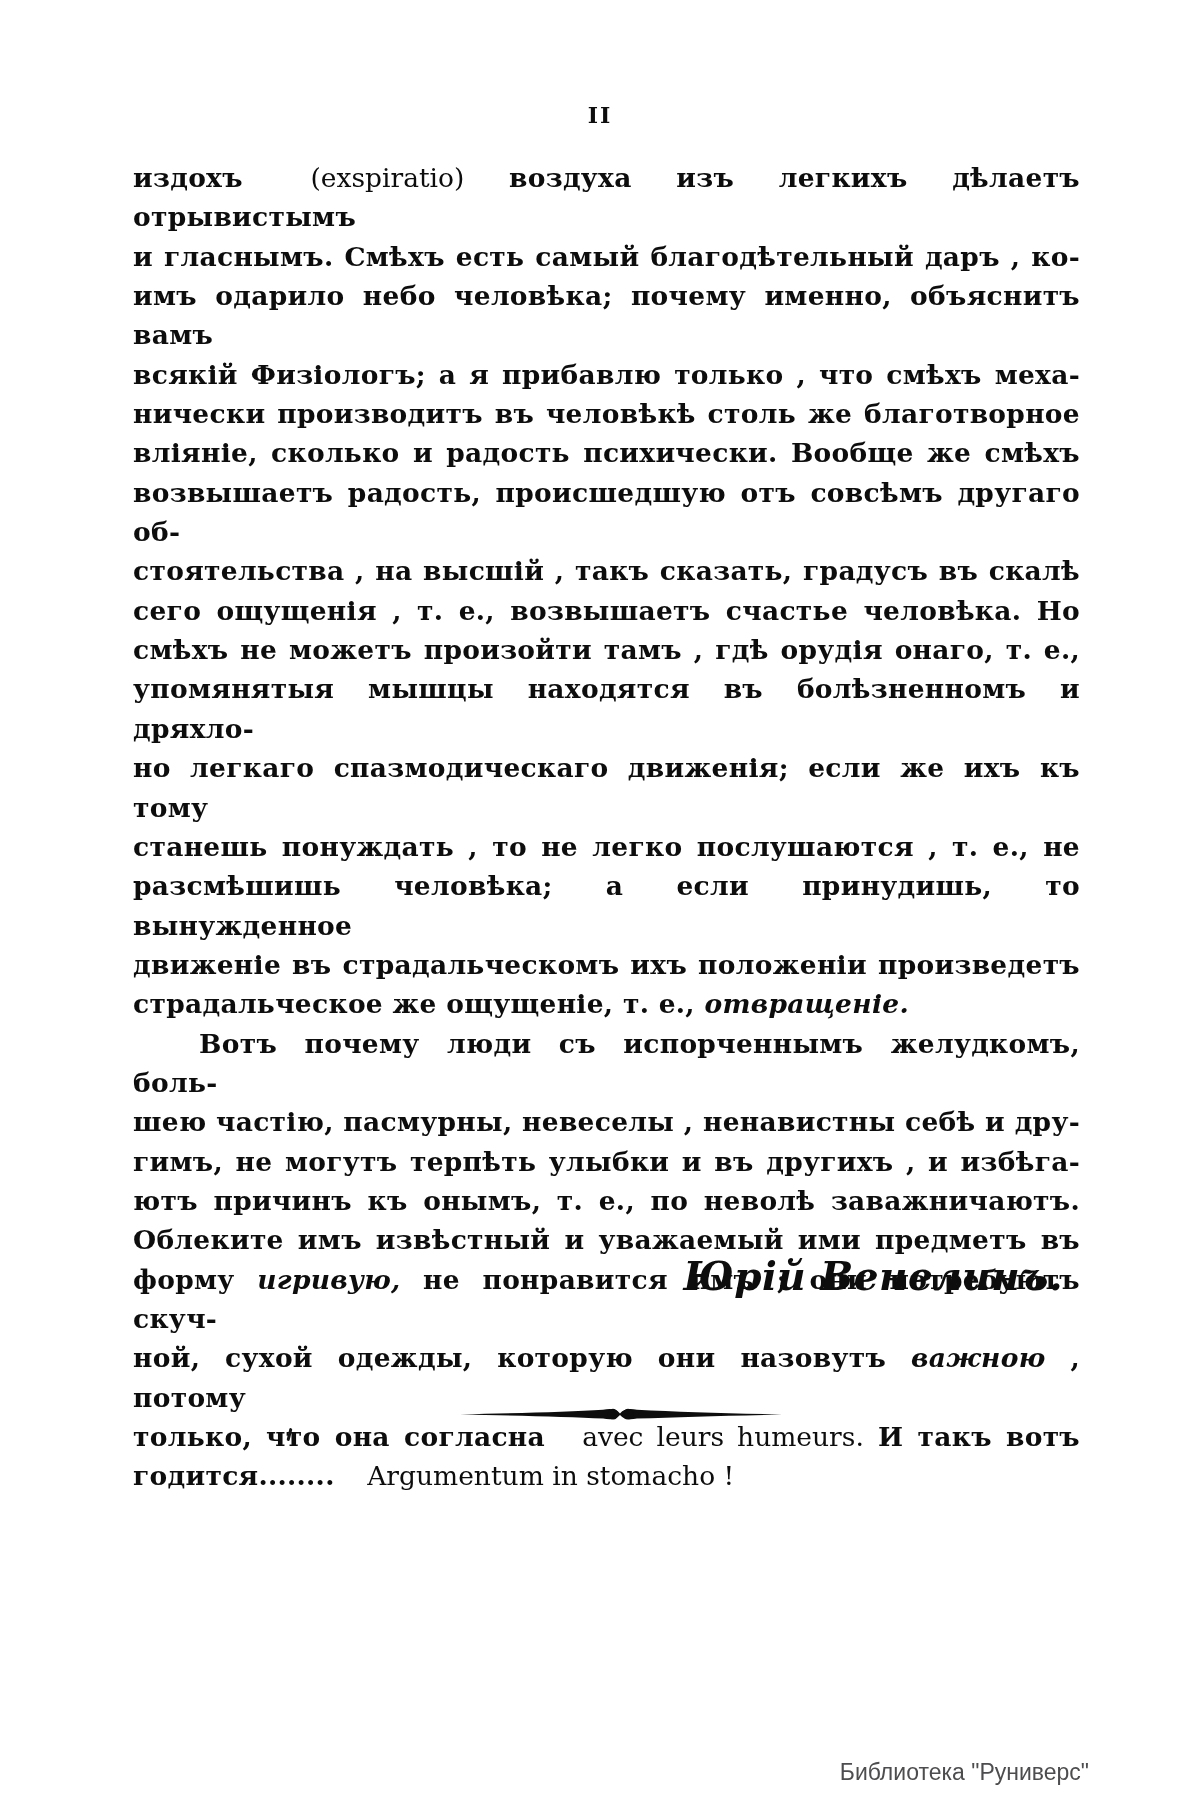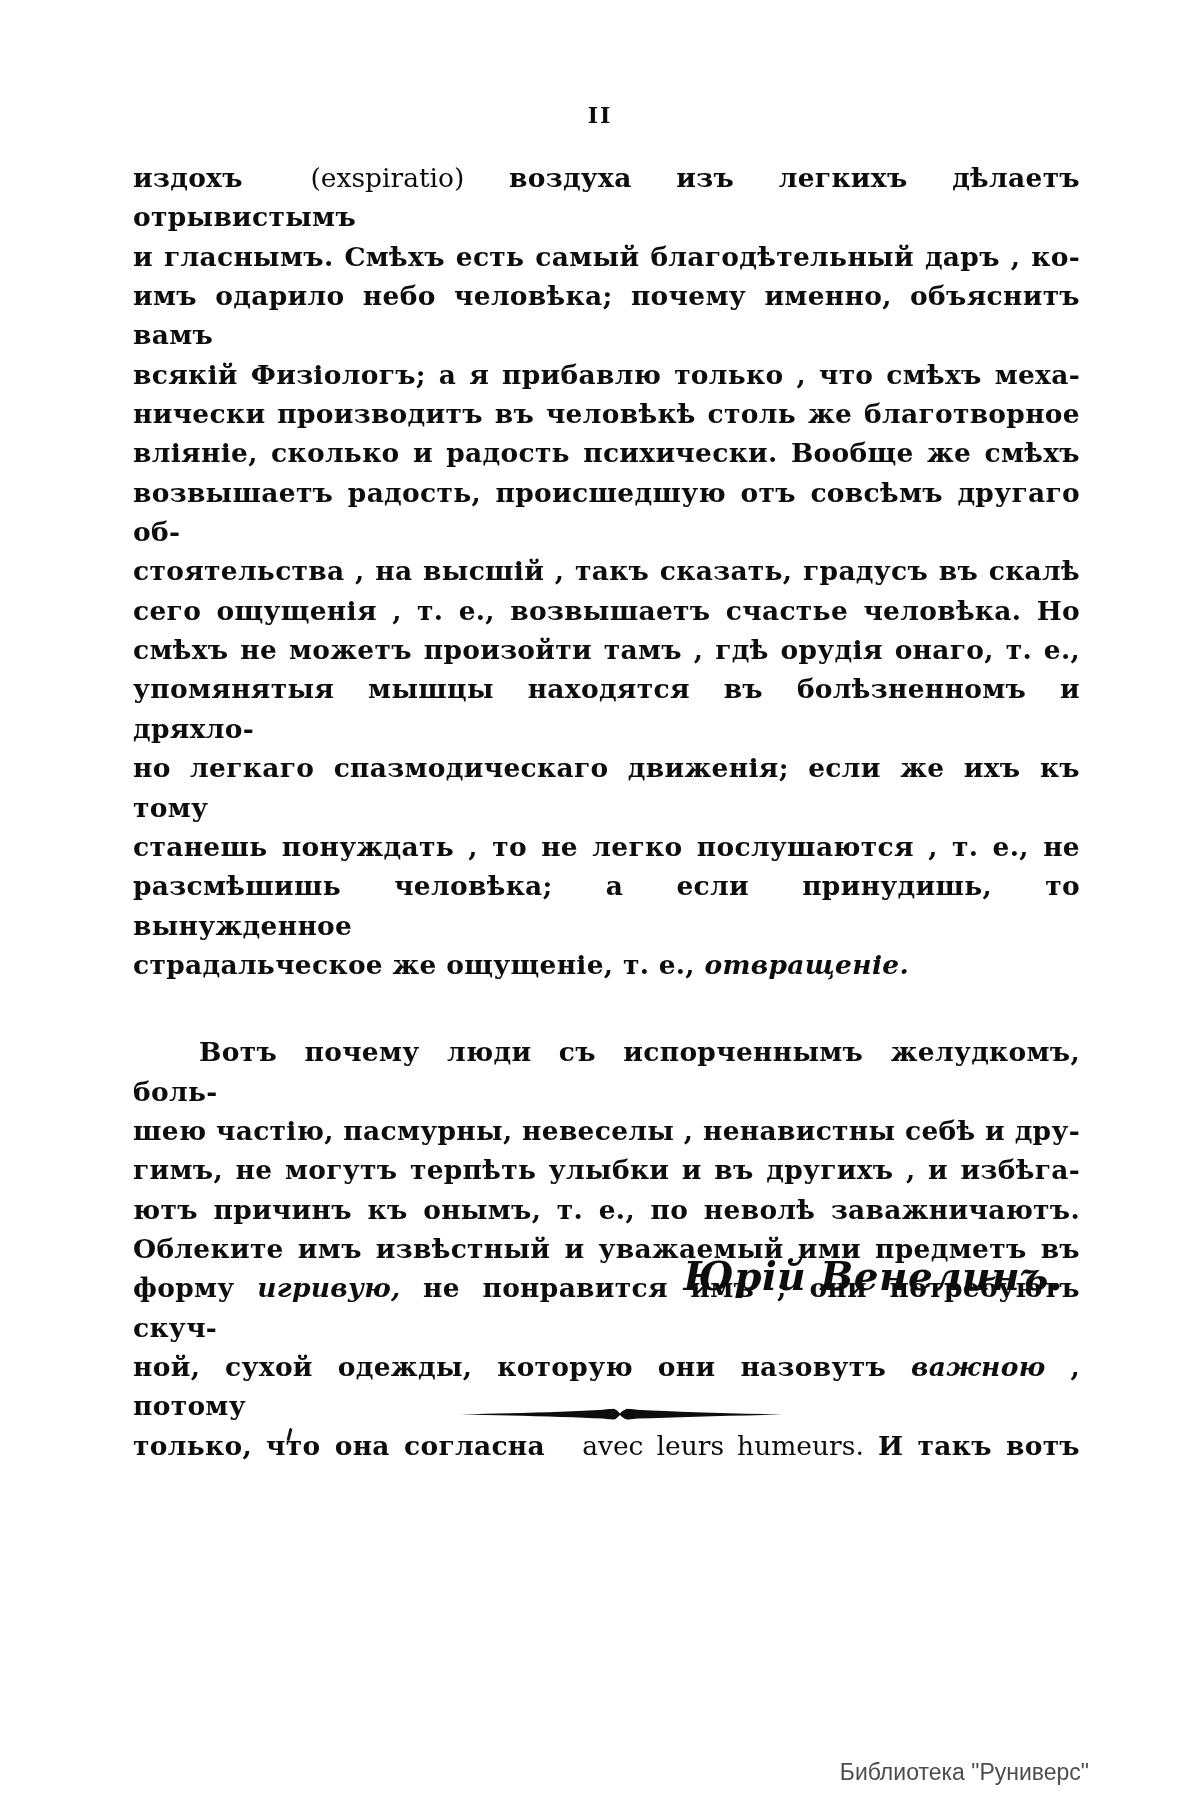--- a/index.html
+++ b/index.html
@@ -10,21 +10,21 @@
   .page-number {
     position:absolute; top:102px; left:0; width:100%;
     text-align:center; font-size:22px; font-weight:700; letter-spacing:2px;
   }
   .text-block {
     position:absolute; left:133px; top:158px; width:947px;
     font-size:26.5px; font-weight:700; line-height:39.35px; letter-spacing:0.3px;
   }
   .line { text-align:justify; text-align-last:justify; }
   .line.last { text-align-last:left; }
-  .line.indent { text-indent:66px;margin-top:48px; }
+  .line.indent { text-indent:66px; }
   .lat { font-weight:400; letter-spacing:0;margin-left:23px; }
   .it  { font-style:italic; }
   .signature {
     position:absolute; top:1253px; right:137px;
     font-size:39px; font-weight:700; font-style:italic; letter-spacing:0.5px;
   }
   .divider { position:absolute; top:1406px; left:460px; width:322px; height:16px; }
   .speck {
     position:absolute; top:1428px; left:288px; width:3px; height:13px;
     background:#151515; border-radius:2px; transform:rotate(14deg);
@@ -50,29 +50,31 @@
       <div class="line"><span>нически производитъ въ человѣкѣ столь же благотворное</span></div>
       <div class="line"><span>вліяніе, сколько и радость психически. Вообще же смѣхъ</span></div>
       <div class="line"><span>возвышаетъ радость, происшедшую отъ совсѣмъ другаго об-</span></div>
       <div class="line"><span>стоятельства , на высшій , такъ сказать, градусъ въ скалѣ</span></div>
       <div class="line"><span>сего ощущенія , т. е., возвышаетъ счастье человѣка. Но</span></div>
       <div class="line"><span>смѣхъ не можетъ произойти тамъ , гдѣ орудія онаго, т. е.,</span></div>
       <div class="line"><span>упомянятыя мышцы находятся въ болѣзненномъ и дряхло-</span></div>
       <div class="line"><span>но легкаго спазмодическаго движенія; если же ихъ къ тому</span></div>
       <div class="line"><span>станешь понуждать , то не легко послушаются , т. е., не</span></div>
       <div class="line"><span>разсмѣшишь человѣка; а если принудишь, то вынужденное</span></div>
+      <div class="line"><span>движеніе въ страдальческомъ ихъ положеніи произведетъ</span></div>
       <div class="line last"><span>страдальческое же ощущеніе, т. е., </span><span class="it">отвращеніе.</span></div>
       <div class="line indent"><span>Вотъ почему люди съ испорченнымъ желудкомъ, боль-</span></div>
       <div class="line"><span>шею частію, пасмурны, невеселы , ненавистны себѣ и дру-</span></div>
       <div class="line"><span>гимъ, не могутъ терпѣть улыбки и въ другихъ , и избѣга-</span></div>
       <div class="line"><span>ютъ причинъ къ онымъ, т. е., по неволѣ заважничаютъ.</span></div>
       <div class="line"><span>Облеките имъ извѣстный и уважаемый ими предметъ въ</span></div>
       <div class="line"><span>форму </span><span class="it">игривую,</span><span> не понравится имъ ; они потребуютъ скуч-</span></div>
       <div class="line"><span>ной, сухой одежды, которую они назовутъ </span><span class="it">важною</span><span> , потому</span></div>
       <div class="line"><span>только, что она согласна </span><span class="lat">avec leurs humeurs.</span><span> И такъ вотъ</span></div>
+      <div class="line last"><span>годится........ </span><span class="lat">Argumentum in stomacho !</span></div>
     </div>
 
   <div class="signature">Юрій Венелинъ.</div>
 
   <div class="divider">
     <svg width="322" height="16" viewBox="0 0 322 16" xmlns="http://www.w3.org/2000/svg">
       <path fill="#0d0d0d" d="M0,8.5 C55,7.2 110,6 143,3.8 C150,2.4 156,2.6 160,7.5 C164,2.6 170,2.4 177,3.8 C218,6 266,7.3 322,8.5 C266,9.7 218,11 177,12.6 C170,14 164,13.8 160,9 C156,13.8 150,14 143,12.6 C110,10.8 55,9.4 0,8.5 Z"></path>
       <circle cx="153" cy="8.2" r="5.4" fill="#0d0d0d"></circle>
       <circle cx="168" cy="8.2" r="5.4" fill="#0d0d0d"></circle>
     </svg>

